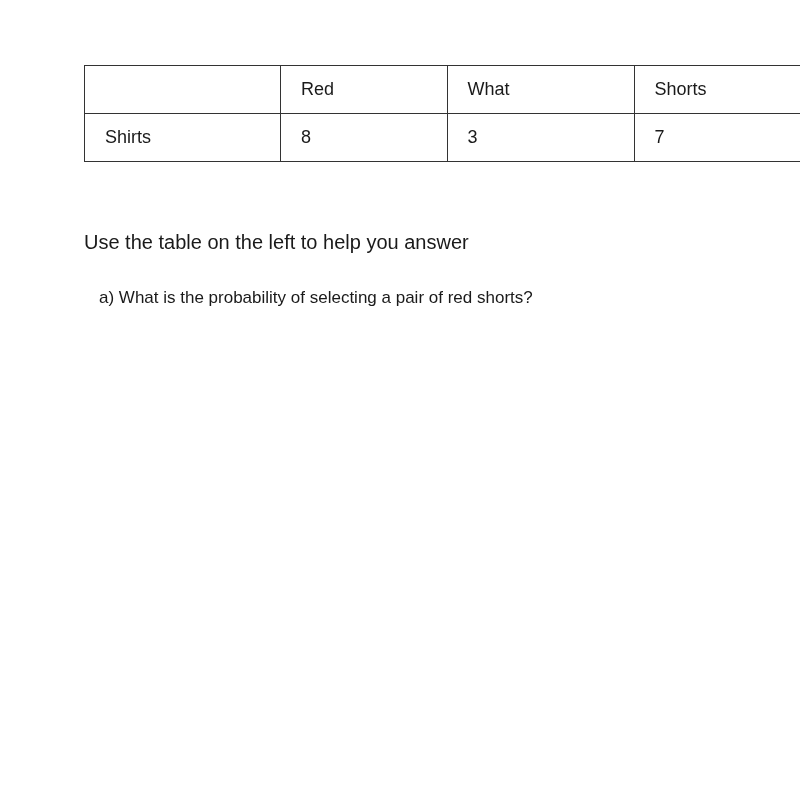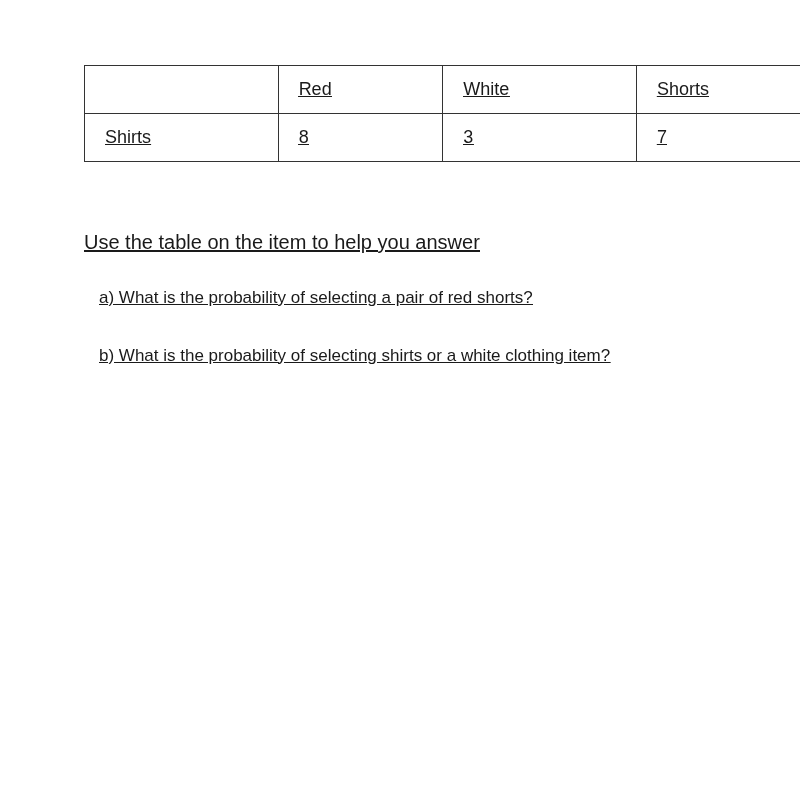--- a/index.html
+++ b/index.html
@@ -1,19 +1,18 @@
 <!DOCTYPE html>
 <html><head>
   <meta charset="utf-8">
   <style>
     * {
       margin: 15px;
       padding: 0;
       box-sizing: border-box;
-      text-decoration: underline;
     }
 
     body {
       font-family: -apple-system, BlinkMacSystemFont, 'Helvetica Neue', Arial, sans-serif;
       background: #ffffff;
       color: #1a1a1a;
       font-size: 18px;
       line-height: 1.5;
       padding: 20px 24px;
       width: 800px;
@@ -62,38 +61,35 @@
   </style>
 </head>
 <body>
 
 <div class="table-container">
   <table>
     <thead>
       <tr>
         <th></th>
         <th>Red</th>
-        <th>White</th>
+        <th>What</th>
         <th>Shorts</th>
       </tr>
     </thead>
     <tbody>
       <tr>
         <td>Shirts</td>
         <td>8</td>
         <td>3</td>
         <td>7</td>
       </tr>
     </tbody>
   </table>
 </div>
 
 <div class="questions">
-  <p class="intro-text">Use the table on the item to help you answer</p>
+  <p class="intro-text">Use the table on the left to help you answer</p>
 
   <div class="question-block">
     <p class="question-text">a) What is the probability of selecting a pair of red shorts?</p>
   </div>
 
-  <div class="question-block">
-    <p class="question-text">b) What is the probability of selecting shirts or a white clothing item?</p>
-  </div>
 </div>
 
 </body></html>

